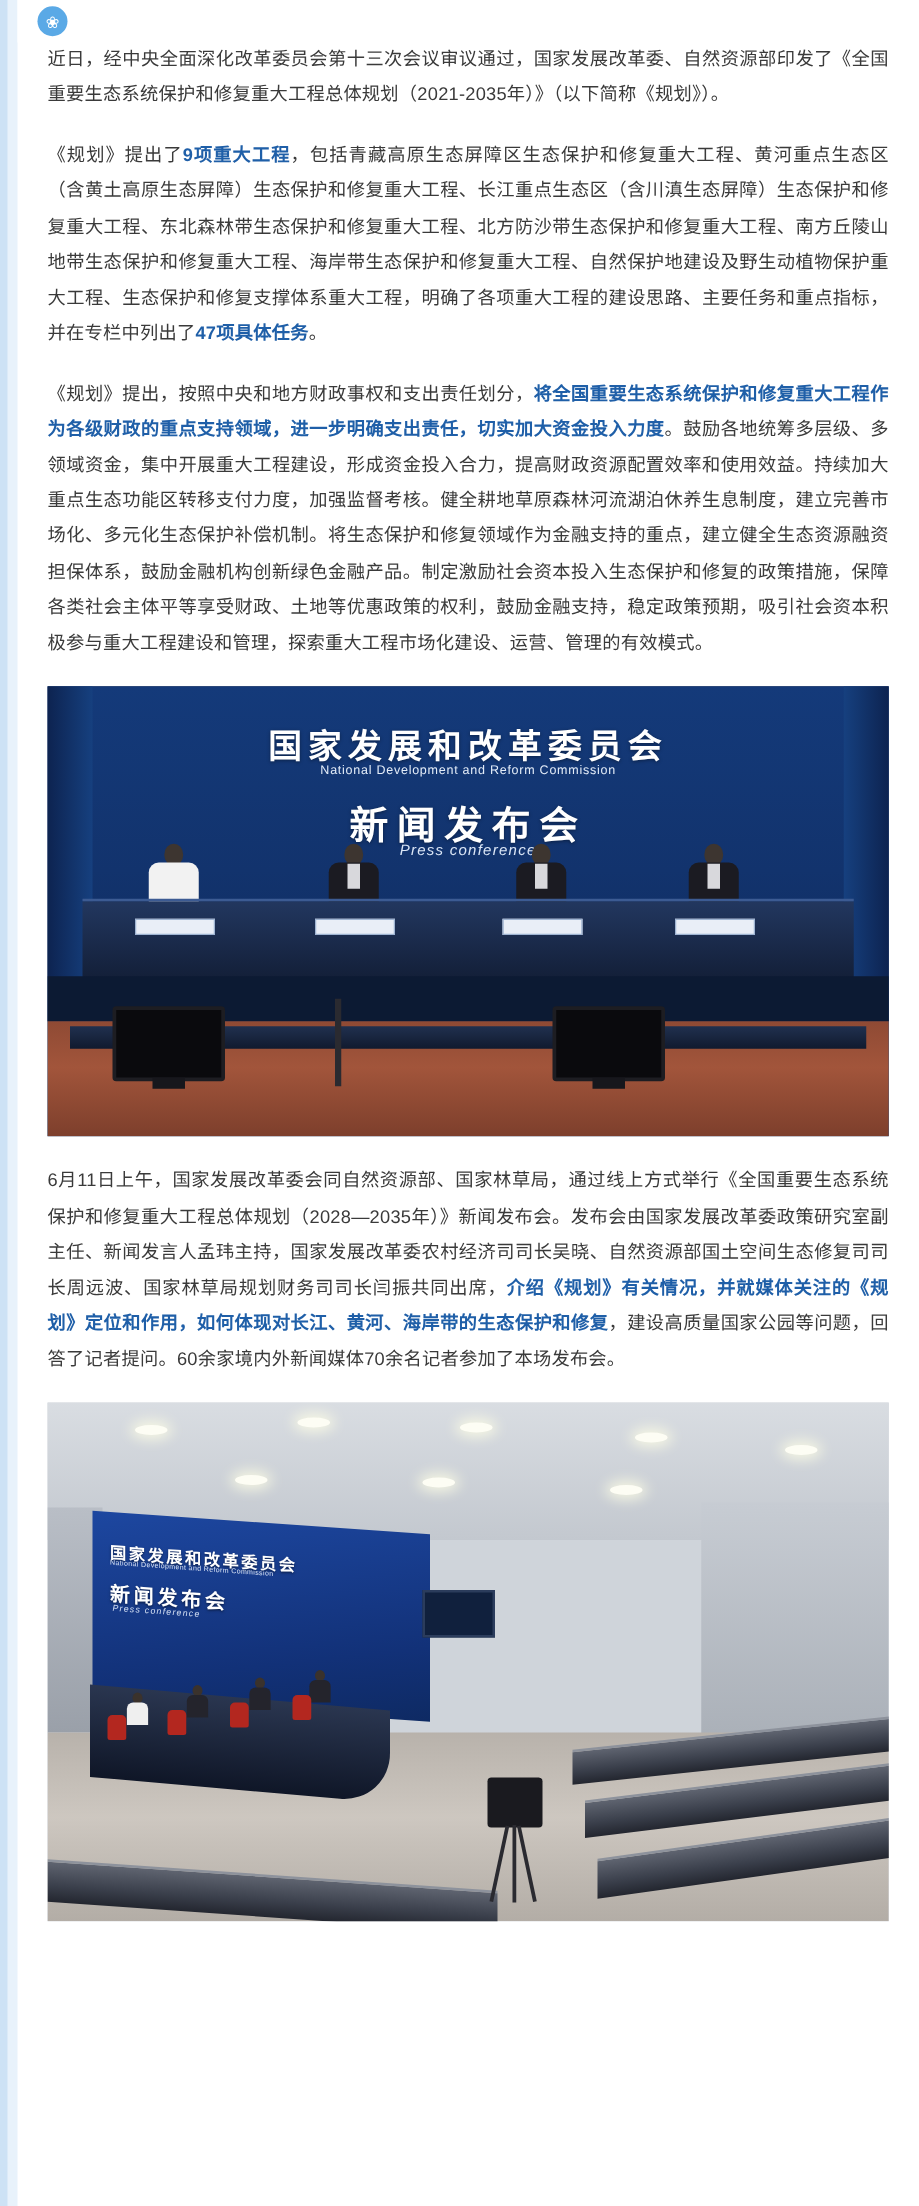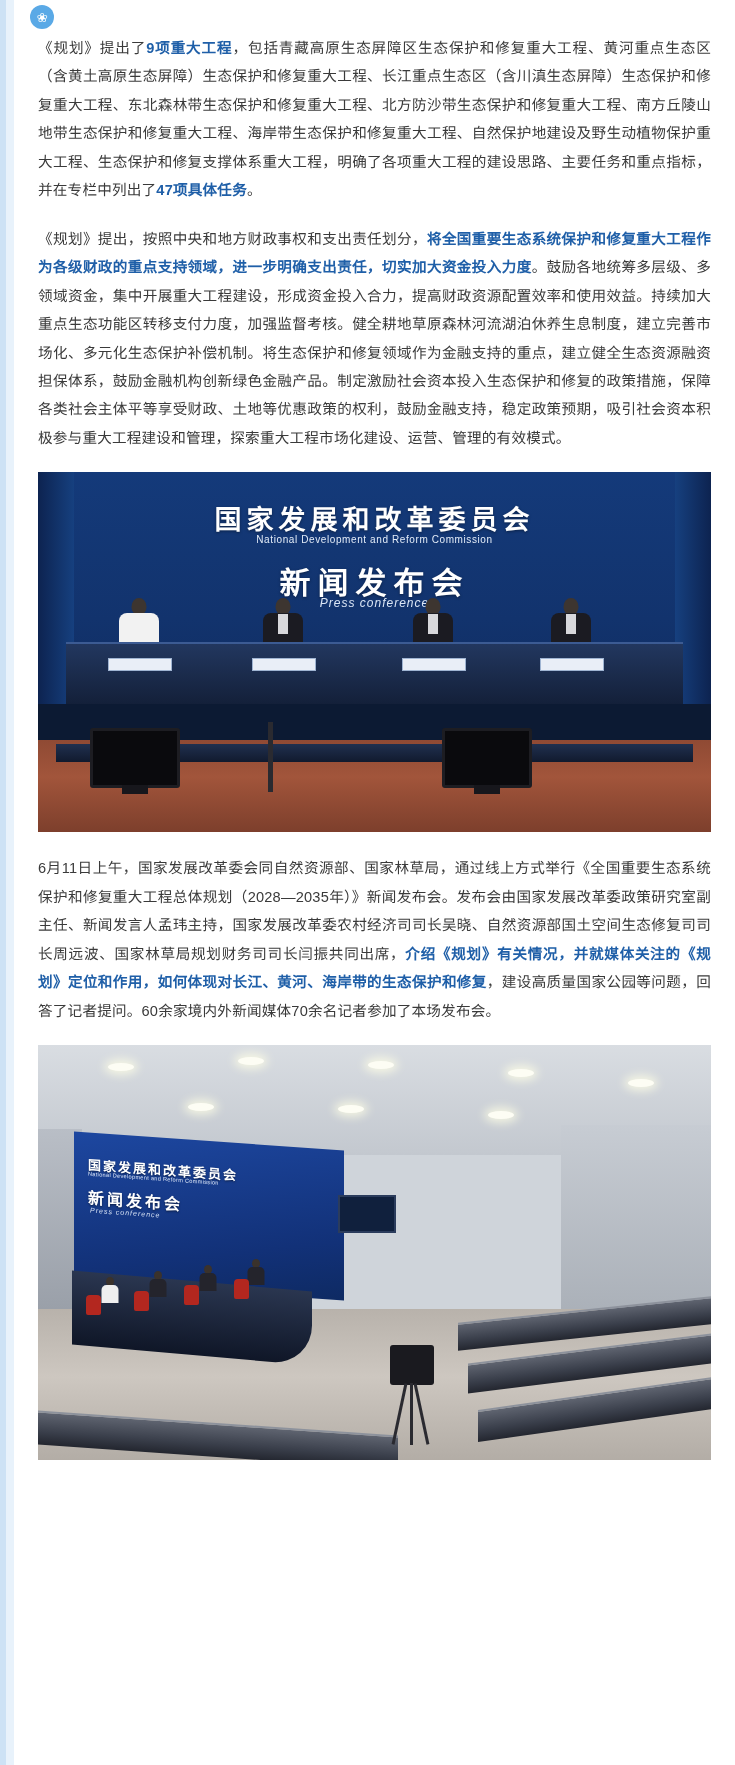--- a/index.html
+++ b/index.html
@@ -424,20 +424,23 @@
   <div class="left-rail">
     <div class="rail-stripe"></div>
   </div>
 
   <div class="top-band">
     <div class="badge-circle">❀</div>
   </div>
 
   <div class="content">
 
+    <p class="para">
+      <span>近日，经中央全面深化改革委员会第十三次会议审议通过，国家发展改革委、自然资源部印发了《全国重要生态系统保护和修复重大工程总体规划（2021-2035年）》（以下简称《规划》）。</span>
+    </p>
 
     <p class="para">
       <span>《规划》提出了</span><span class="hl">9项重大工程</span><span>，包括青藏高原生态屏障区生态保护和修复重大工程、黄河重点生态区（含黄土高原生态屏障）生态保护和修复重大工程、长江重点生态区（含川滇生态屏障）生态保护和修复重大工程、东北森林带生态保护和修复重大工程、北方防沙带生态保护和修复重大工程、南方丘陵山地带生态保护和修复重大工程、海岸带生态保护和修复重大工程、自然保护地建设及野生动植物保护重大工程、生态保护和修复支撑体系重大工程，明确了各项重大工程的建设思路、主要任务和重点指标，并在专栏中列出了</span><span class="hl">47项具体任务</span><span>。</span>
     </p>
 
     <p class="para">
       <span>《规划》提出，按照中央和地方财政事权和支出责任划分，</span><span class="hl-strong">将全国重要生态系统保护和修复重大工程作为各级财政的重点支持领域，进一步明确支出责任，切实加大资金投入力度</span><span>。鼓励各地统筹多层级、多领域资金，集中开展重大工程建设，形成资金投入合力，提高财政资源配置效率和使用效益。持续加大重点生态功能区转移支付力度，加强监督考核。健全耕地草原森林河流湖泊休养生息制度，建立完善市场化、多元化生态保护补偿机制。将生态保护和修复领域作为金融支持的重点，建立健全生态资源融资担保体系，鼓励金融机构创新绿色金融产品。制定激励社会资本投入生态保护和修复的政策措施，保障各类社会主体平等享受财政、土地等优惠政策的权利，鼓励金融支持，稳定政策预期，吸引社会资本积极参与重大工程建设和管理，探索重大工程市场化建设、运营、管理的有效模式。</span>
     </p>
 
     <div class="figure">

